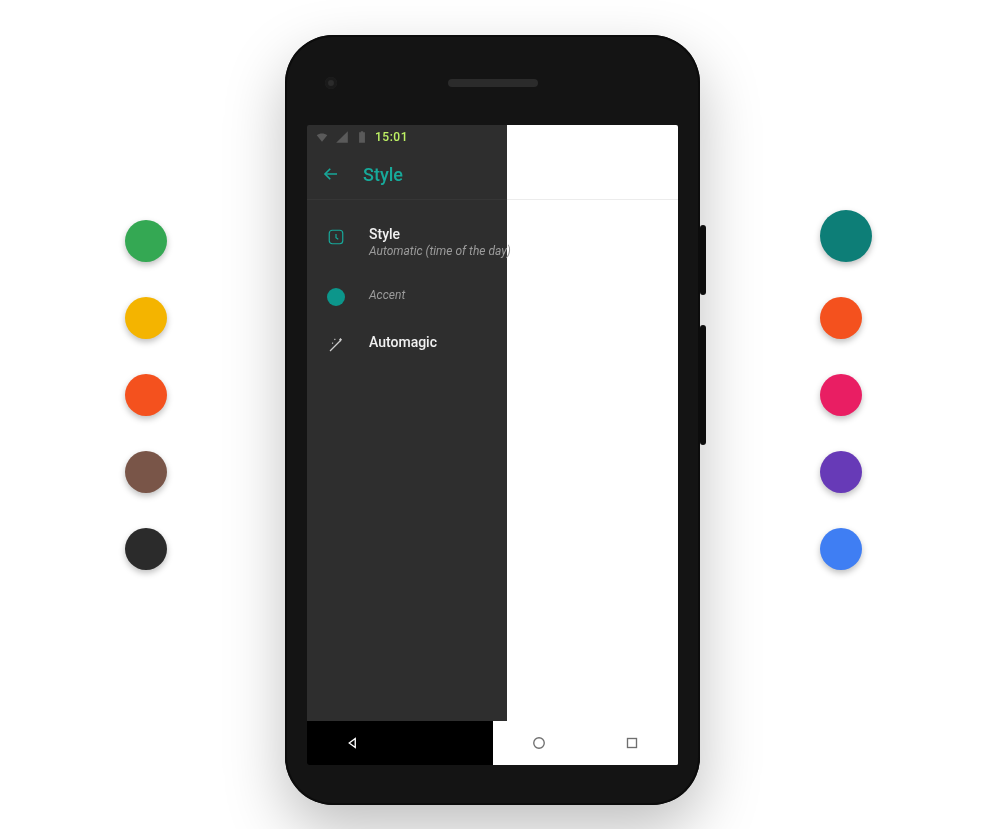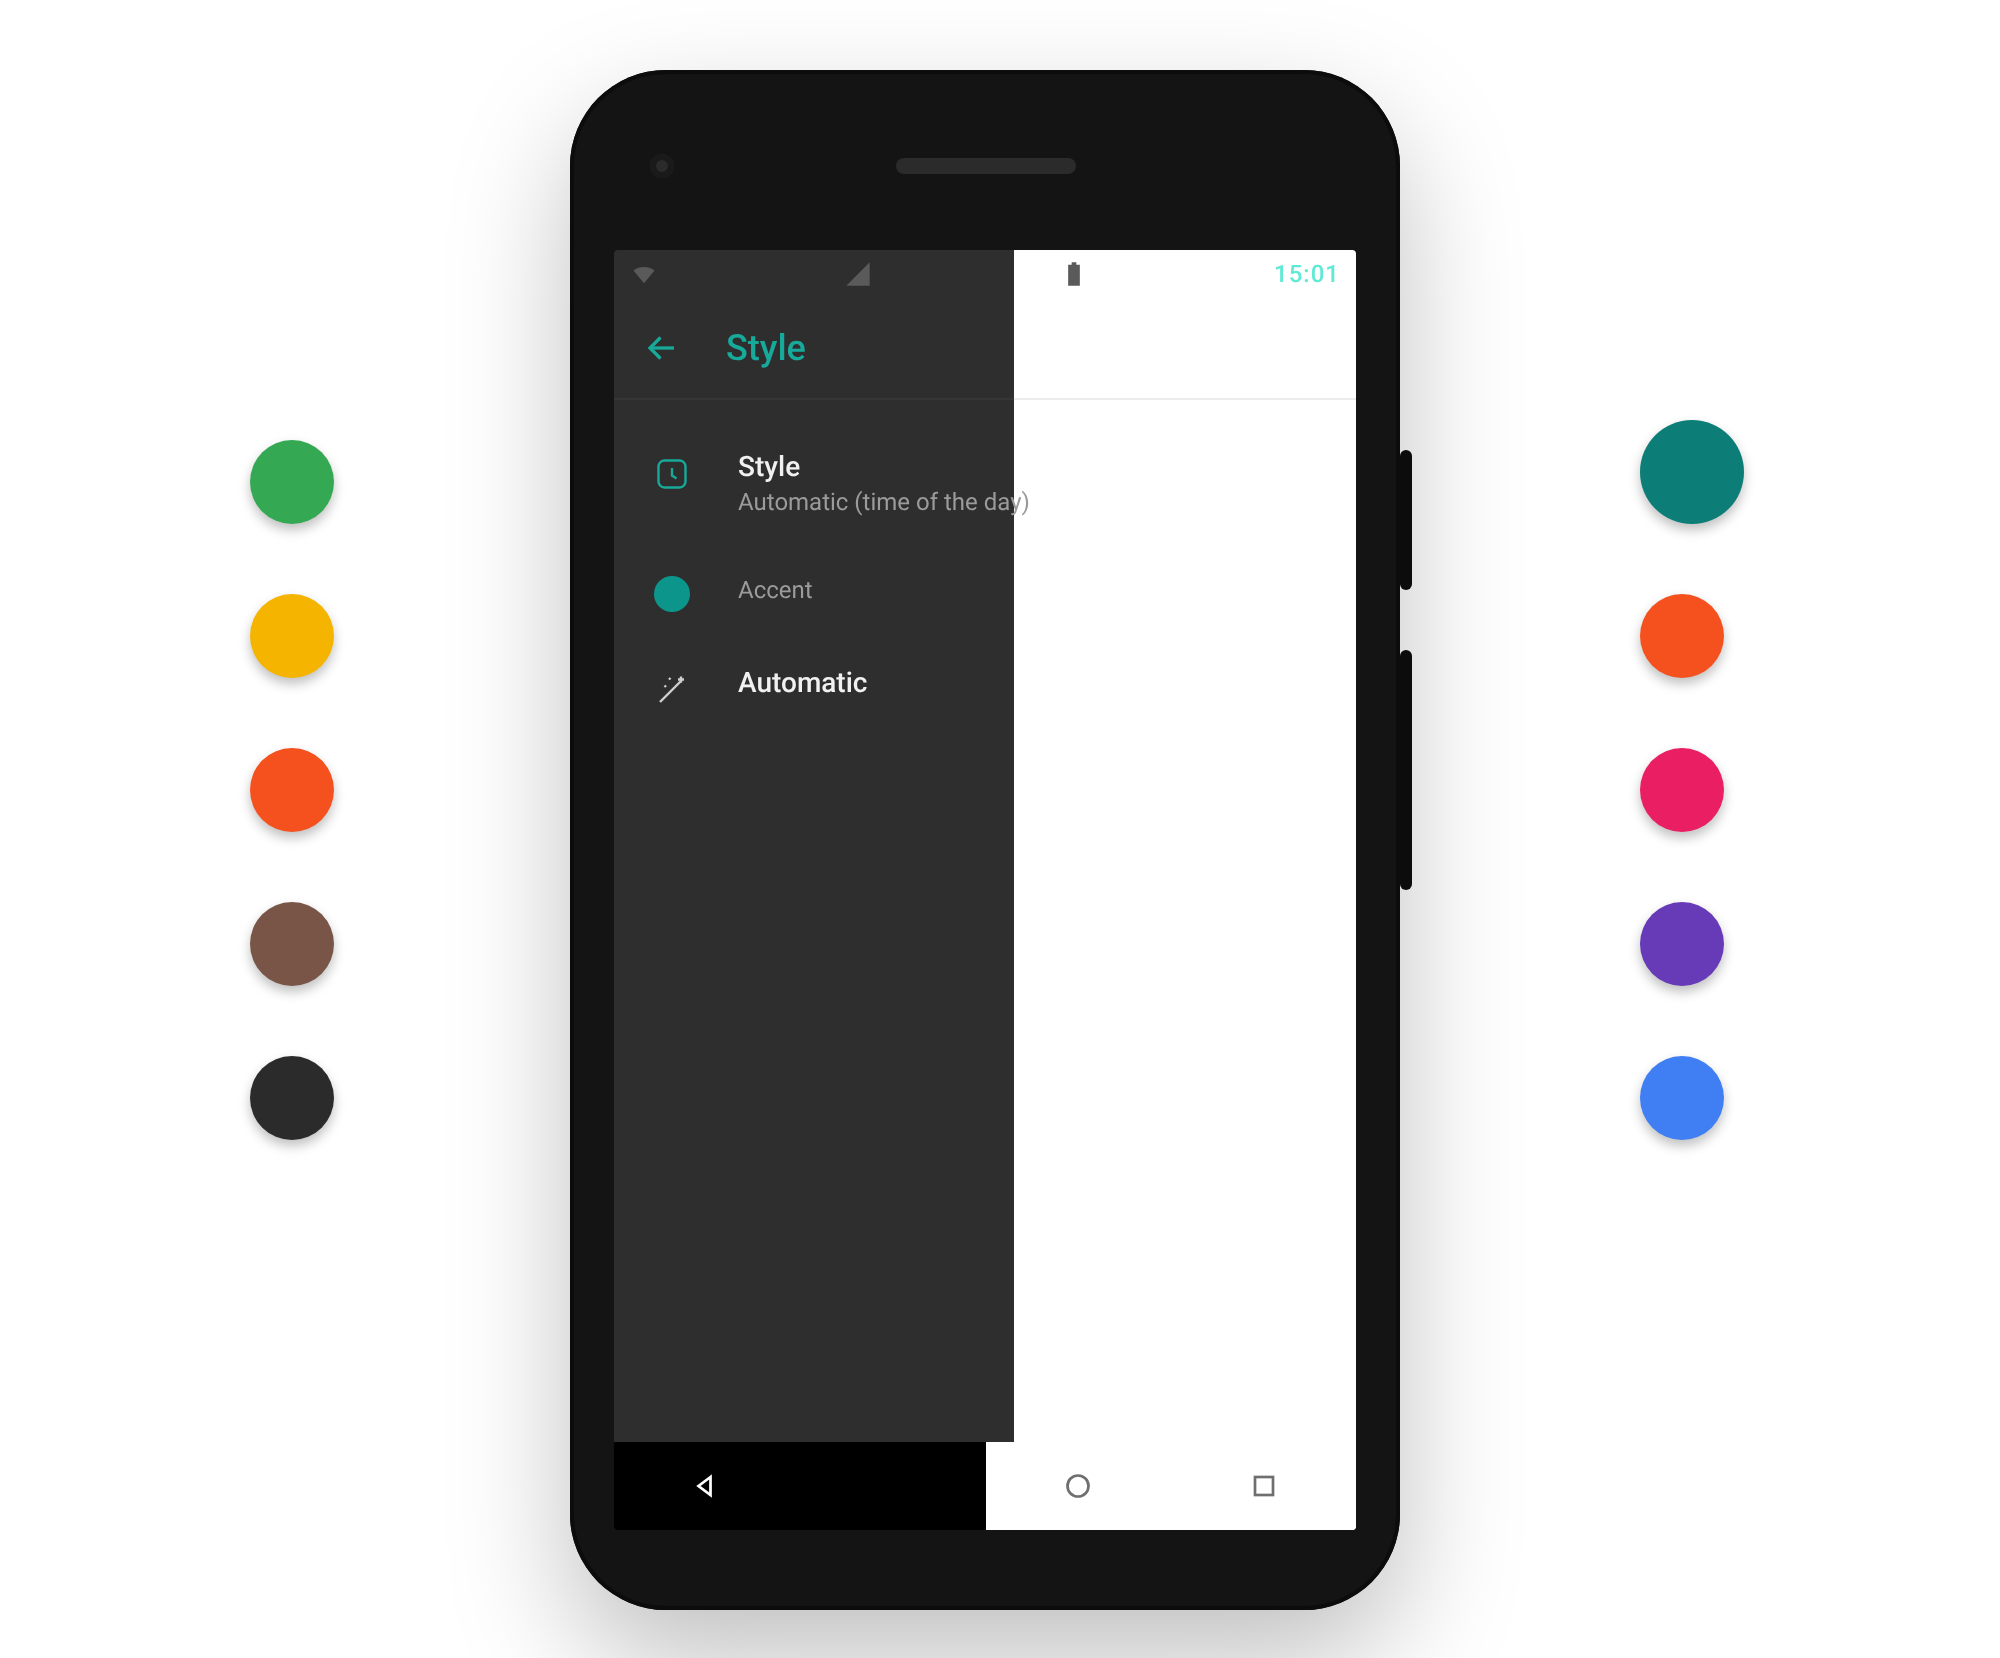--- a/index.html
+++ b/index.html
@@ -98,25 +98,25 @@
     width:46%;
     background:#ffffff;
   }
 
   
   .statusbar {
     position:relative;
     height:24px;
     display:flex;
     align-items:center;
-    justify-content:space-between;
+    justify-content:flex-start;
     gap:6px;
     padding:0 8px;
     font-size:12px;
-    color:#5eead4;
+    color:#bef264;
     z-index:5;
   }
   .statusbar .wifi, .statusbar .cell, .statusbar .batt {
     display:inline-flex;
     align-items:center;
   }
   .statusbar svg { width:14px; height:14px; fill:#5a5a5a; }
   .statusbar .time { font-weight:500; letter-spacing:0.5px; font-size:12px; }
 
   
@@ -173,20 +173,21 @@
   .row .label {
     color:#f1f1f1;
     font-size:14px;
     font-weight:500;
   }
   .row .sub {
     color:#9b9b9b;
     font-size:12px;
     margin-top:2px;
     white-space:nowrap;
+    font-style:italic;
   }
   .icon svg { width:18px; height:18px; }
   .dot-accent {
     width:18px; height:18px; border-radius:50%;
     background:#0c968b;
   }
 
   
   .navbar {
     position:absolute;
@@ -299,21 +300,21 @@
 
         <div class="row">
           <span class="icon">
             <svg viewBox="0 0 24 24" fill="none" stroke="#cfcfcf" stroke-width="1.6">
               <path d="M4 20L18 6"></path>
               <path d="M18 3v4M16 5h4" stroke="#cfcfcf"></path>
               <path d="M7 9l1 1M10 4l1 1" stroke="#cfcfcf"></path>
             </svg>
           </span>
           <span class="txt">
-            <div class="label">Automatic</div>
+            <div class="label">Automagic</div>
           </span>
         </div>
 
       </div>
 
       <div class="navbar">
         <div class="half dark">
           <span class="nav-slot">
             <svg viewBox="0 0 24 24">
                 <path d="M15 6l-8 6 8 6z" fill="none"></path>

